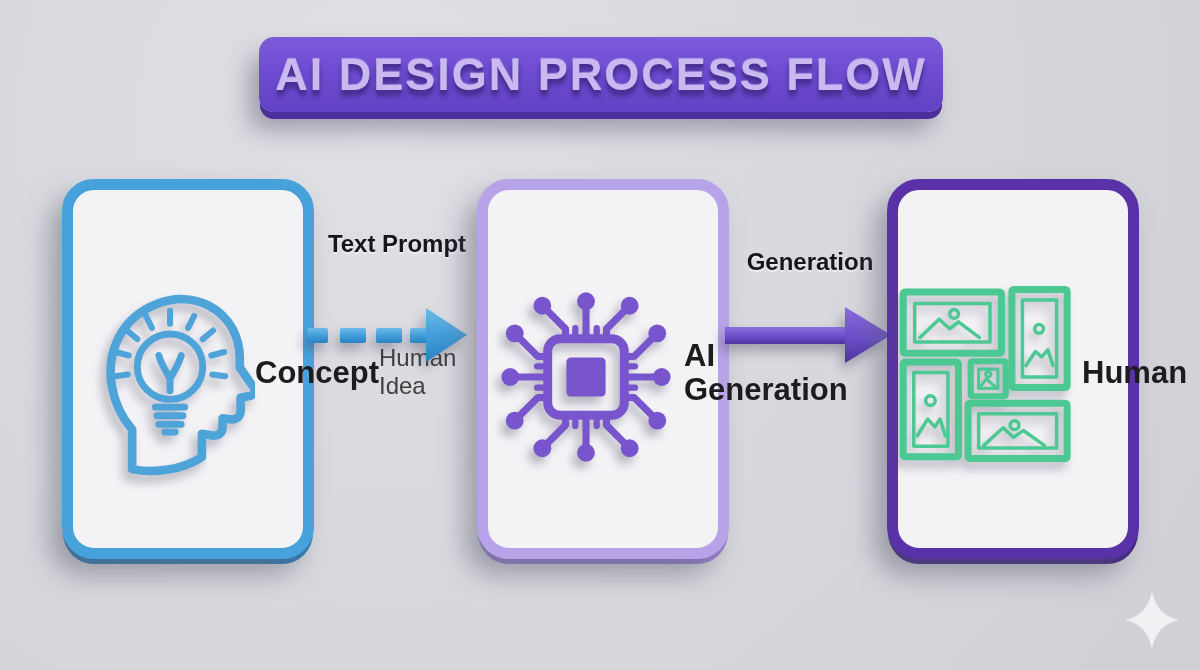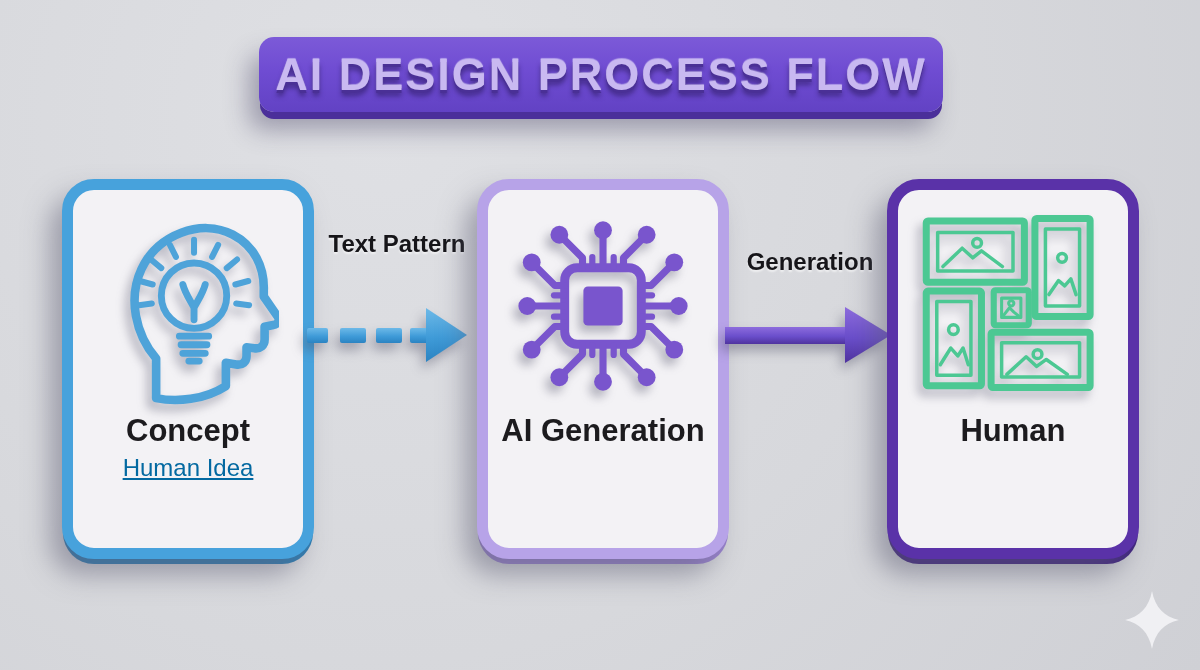--- a/index.html
+++ b/index.html
@@ -26,30 +26,30 @@
     text-shadow:0 3px 0 #4a3096, 0 6px 5px rgba(35,20,80,.55), 0 -1px 1px rgba(235,228,255,.55);
     white-space:nowrap;
   }
 
   
   .card{
     position:absolute;top:179px;width:252px;height:380px;
     background:#f3f2f5;
     border-radius:32px;
     box-shadow:-12px 16px 26px rgba(95,95,118,.5), 0 6px 0 -1px rgba(0,0,0,.12);
-    display:flex;flex-direction:column;align-items:center;
+    display:flex;align-items:center;
   }
   .card-concept{left:62px;border:11px solid #47a2dc;box-shadow:-12px 16px 26px rgba(95,95,118,.5),0 6px 0 -1px #2d7fb5;}
   .card-ai{left:477px;border:11px solid #b7a3e8;box-shadow:-12px 16px 26px rgba(95,95,118,.5),0 6px 0 -1px #9a83d0;}
   .card-result{left:887px;border:11px solid #5a32a8;box-shadow:-12px 16px 26px rgba(95,95,118,.5),0 6px 0 -1px #3f2180;}
 
   .card-icon{margin-top:16px;height:200px;display:flex;align-items:center;justify-content:center;
     filter:drop-shadow(-5px 7px 5px rgba(70,70,95,.35));}
   .card-title{margin-top:8px;font-size:31px;font-weight:bold;color:#1c1b1e;line-height:1.1;}
-  .card-subtitle{margin-top:6px;font-size:24px;color:#0369a1;text-decoration:underline;}
+  .card-subtitle{margin-top:6px;font-size:24px;color:#404040;}
 
   
   .conn-label{
     position:absolute;font-size:24px;font-weight:bold;color:#161519;
     text-align:center;line-height:30px;
     text-shadow:0 2px 2px rgba(255,255,255,.6);
   }
   .label-text-prompt{left:322px;top:229px;width:150px;}
   .label-generation{left:732px;top:247px;width:156px;}
   .arrow{position:absolute;filter:drop-shadow(-4px 7px 6px rgba(70,70,95,.4));}
@@ -89,21 +89,21 @@
           <path d="M150 71 L162 61"></path>
           <path d="M160 90 L175 86"></path>
           <path d="M161 112 L176 114"></path>
         </g>
       </svg>
     </div>
     <div class="card-title">Concept</div>
     <div class="card-subtitle">Human Idea</div>
   </div>
 
-  <div class="conn-label label-text-prompt">Text Pattern</div>
+  <div class="conn-label label-text-prompt">Text Prompt</div>
   <svg class="arrow arrow-dashed" width="162" height="60" viewBox="0 0 162 60">
     <defs>
       <linearGradient id="gblue" x1="0" y1="0" x2="0" y2="1">
         <stop offset="0" stop-color="#6db9e8"></stop>
           <stop offset="0.55" stop-color="#3f9bd8"></stop>
           <stop offset="1" stop-color="#2b83c2"></stop>
       </linearGradient>
     </defs>
     <g fill="url(#gblue)">
       <rect x="0" y="25" width="21" height="15" rx="2"></rect>

